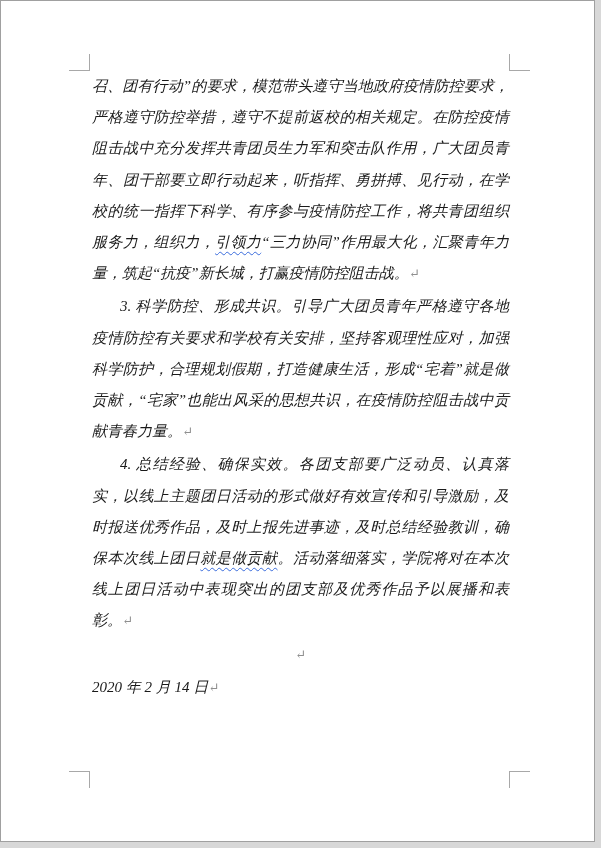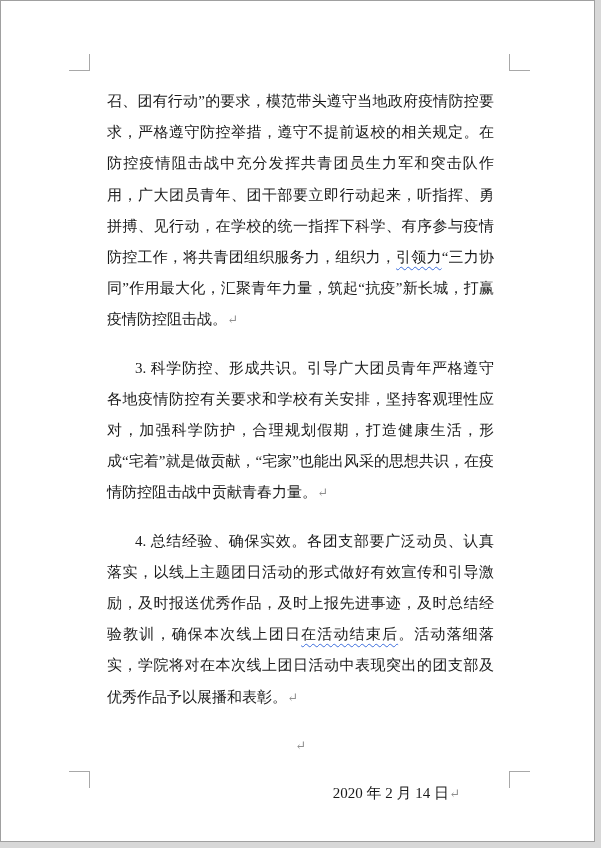--- a/index.html
+++ b/index.html
@@ -39,28 +39,29 @@
   .doc {
     position: absolute;
     left: 89px;
     top: 68px;
     width: 421px;
     color: #1a1a1a;
     font-size: 15px;
     line-height: 31.2px;
   }
   .para {
-    margin: 17px;
+    margin: 2px;
     text-align: justify;
     word-break: break-all;
+    font-style: italic;
   }
   .para.body-indent { text-indent: 28px; }
   .para.empty     { text-align: center; word-break: normal; }
   .para.signature { text-align: right;  word-break: normal; padding-right: 2px; }
-  .para.date      { text-align: right;  word-break: normal; padding-right: 34px; }
+  .para.date      {  word-break: normal; padding-right: 34px; }
   .wavy {
     text-decoration-line: underline;
     text-decoration-style: wavy;
     text-decoration-color: #3a6cdc;
     text-decoration-thickness: 1px;
     text-underline-offset: 4px;
   }
   .pmark {
     color: #8f8f8f;
     font-size: 13px;
@@ -71,18 +72,18 @@
 
 <div class="viewport">
   <div class="page">
     <div class="cropmark cm-tl"></div>
     <div class="cropmark cm-tr"></div>
     <div class="cropmark cm-bl"></div>
     <div class="cropmark cm-br"></div>
     <div class="doc">
         <div class="para body"><span class="run">召、团有行动”的要求，模范带头遵守当地政府疫情防控要求，严格遵守防控举措，遵守不提前返校的相关规定。在防控疫情阻击战中充分发挥共青团员生力军和突击队作用，广大团员青年、团干部要立即行动起来，听指挥、勇拼搏、见行动，在学校的统一指挥下科学、有序参与疫情防控工作，将共青团组织服务力，组织力，</span><span class="wavy">引领力</span><span class="run">“三力协同”作用最大化，汇聚青年力量，筑起“抗疫”新长城，打赢疫情防控阻击战。</span><span class="pmark">↵</span></div>
         <div class="para body-indent"><span class="run">3. 科学防控、形成共识。引导广大团员青年严格遵守各地疫情防控有关要求和学校有关安排，坚持客观理性应对，加强科学防护，合理规划假期，打造健康生活，形成“宅着”就是做贡献，“宅家”也能出风采的思想共识，在疫情防控阻击战中贡献青春力量。</span><span class="pmark">↵</span></div>
-        <div class="para body-indent"><span class="run">4. 总结经验、确保实效。各团支部要广泛动员、认真落实，以线上主题团日活动的形式做好有效宣传和引导激励，及时报送优秀作品，及时上报先进事迹，及时总结经验教训，确保本次线上团日</span><span class="wavy">在活动结束后</span><span class="run">。活动落细落实，学院将对在本次线上团日活动中表现突出的团支部及优秀作品予以展播和表彰。</span><span class="pmark">↵</span></div>
+        <div class="para body-indent"><span class="run">4. 总结经验、确保实效。各团支部要广泛动员、认真落实，以线上主题团日活动的形式做好有效宣传和引导激励，及时报送优秀作品，及时上报先进事迹，及时总结经验教训，确保本次线上团日</span><span class="wavy">就是做贡献</span><span class="run">。活动落细落实，学院将对在本次线上团日活动中表现突出的团支部及优秀作品予以展播和表彰。</span><span class="pmark">↵</span></div>
         <div class="para empty"><span class="pmark">↵</span></div>
         <div class="para date"><span class="run">2020 年 2 月 14 日</span><span class="pmark">↵</span></div>
       </div>
   </div>
 </div>
 
 </body></html>

